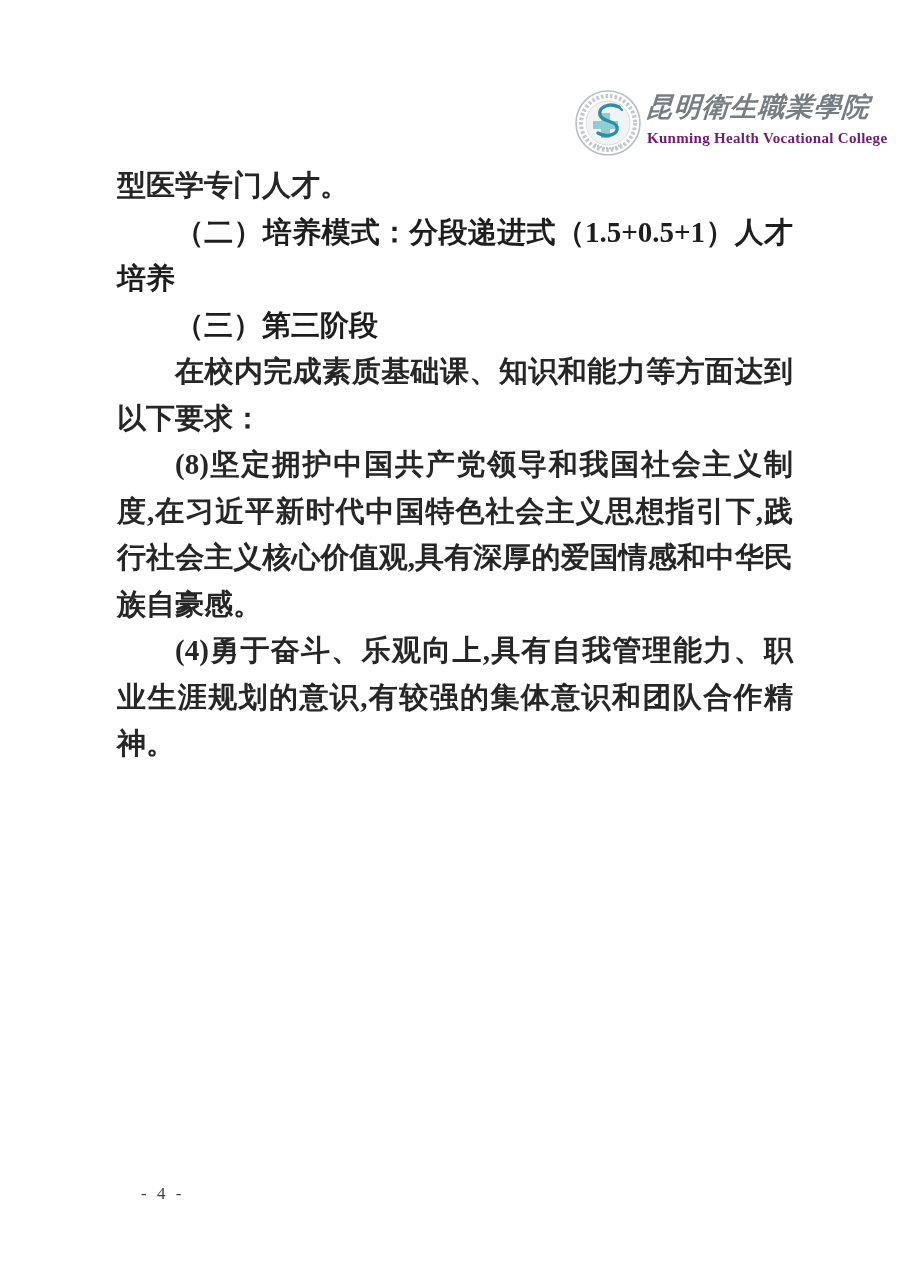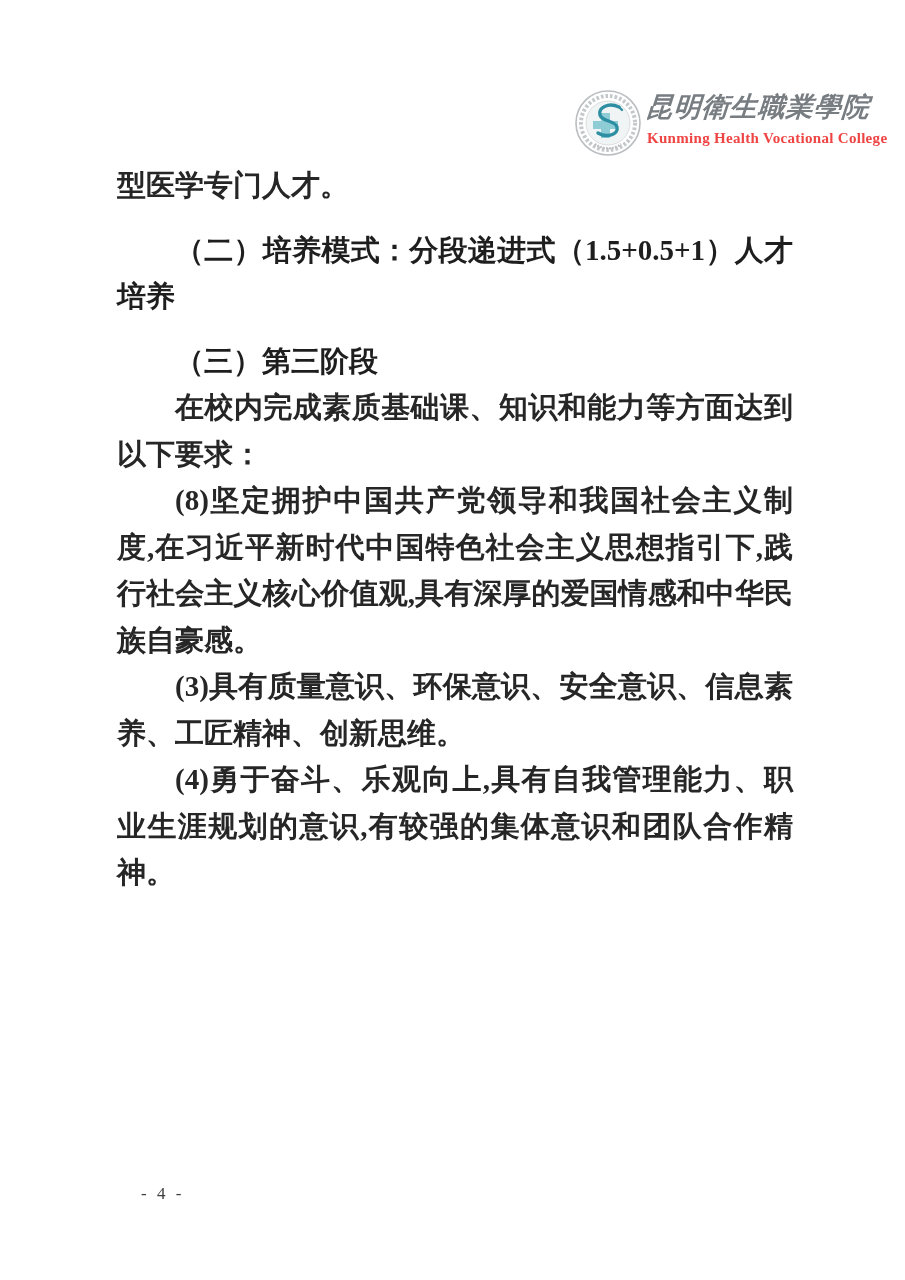--- a/index.html
+++ b/index.html
@@ -43,21 +43,21 @@
     transform: skewX(-4deg);
   }
   .college-en {
     position: absolute;
     left: 73px;
     top: 44px;
     width: 217px;
     font-size: 15px;
     font-weight: 700;
     letter-spacing: 0.3px;
-    color: #ef4444;
+    color: #701a75;
     white-space: nowrap;
   }
   
   .doc-body {
     position: absolute;
     left: 117px;
     top: 162px;
     width: 676px;
     font-size: 29px;
     line-height: 46.5px;
@@ -68,21 +68,20 @@
   .doc-body p {
     text-indent: 2em;
     font-weight: bold;
   }
   .doc-body p.no-indent {
     text-indent: 0;
   }
   .doc-body p.heading {
     font-weight: 700;
     color: #1e1e1e;
-    margin-top: 18px;
   }
   
   .page-number {
     position: absolute;
     left: 141px;
     top: 1184px;
     font-size: 17px;
     letter-spacing: 3px;
     color: #3d3d3d;
   }
@@ -111,19 +110,18 @@
     <div class="college-zh">昆明衛生職業學院</div>
     <div class="college-en">Kunming Health Vocational College</div>
   </div>
 
   <div class="doc-body">
     <p class="no-indent">型医学专门人才。</p>
     <p class="heading">（二）培养模式：分段递进式（1.5+0.5+1）人才培养</p>
     <p class="heading">（三）第三阶段</p>
     <p>在校内完成素质基础课、知识和能力等方面达到以下要求：</p>
     <p>(8)坚定拥护中国共产党领导和我国社会主义制度,在习近平新时代中国特色社会主义思想指引下,践行社会主义核心价值观,具有深厚的爱国情感和中华民族自豪感。</p>
-    <p>(3)具有质量意识、环保意识、安全意识、信息素养、工匠精神、创新思维。</p>
     <p>(4)勇于奋斗、乐观向上,具有自我管理能力、职业生涯规划的意识,有较强的集体意识和团队合作精神。</p>
   </div>
 
   <div class="page-number">- 4 -</div>
 
 </div>
 
 </body></html>

